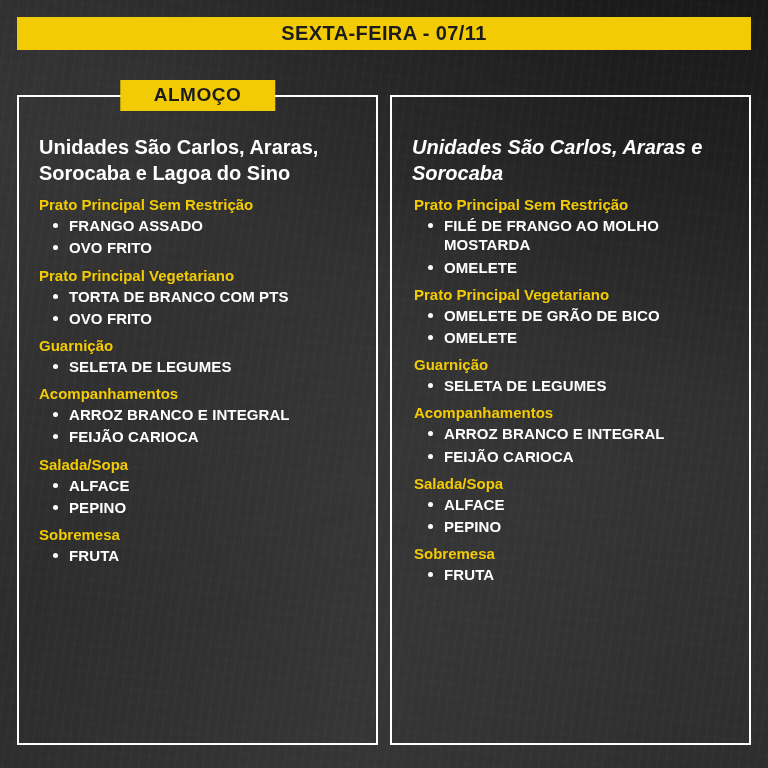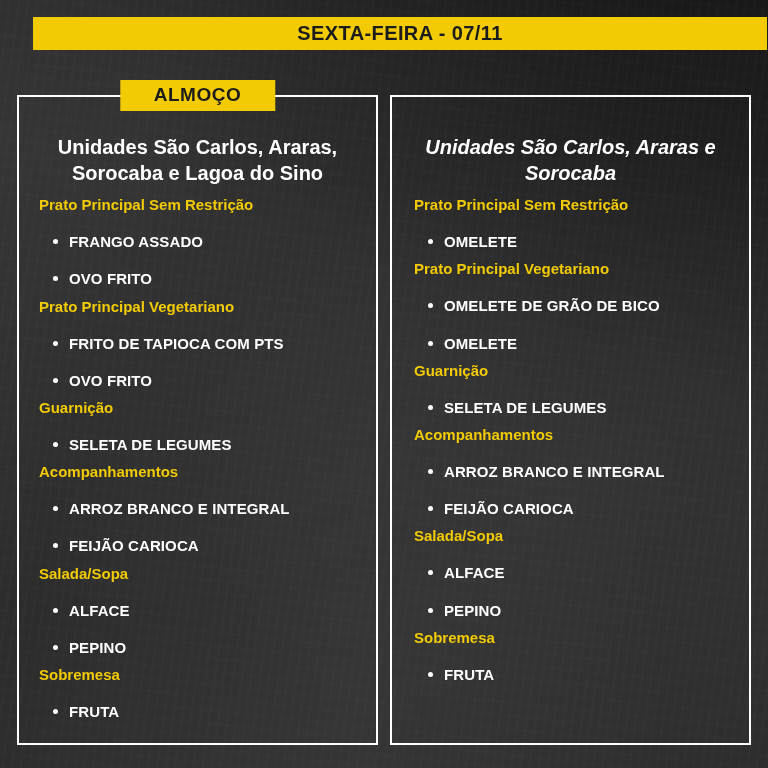--- a/index.html
+++ b/index.html
@@ -28,21 +28,21 @@
       repeating-linear-gradient(98deg, rgba(255,255,255,0.018) 0px, rgba(255,255,255,0.018) 1px, rgba(255,255,255,0) 3px, rgba(255,255,255,0) 9px),
       repeating-linear-gradient(6deg, rgba(255,255,255,0.012) 0px, rgba(255,255,255,0.012) 1px, rgba(255,255,255,0) 4px, rgba(255,255,255,0) 13px);
     opacity:.9;
   }
 
   .page { position: relative; width: 768px; height: 768px; z-index: 2; }
 
   
   .date-banner {
     position: absolute;
-    left: 33px; top: 17px;
+    left: 17px; top: 17px;
     width: 734px; height: 33px;
     background: #f2cb05;
     display: flex; align-items: center; justify-content: center;
   }
   .date-banner .date-text {
     font-size: 20px;
     font-weight: bold;
     color: #1c1c1c;
     letter-spacing: .4px;
     white-space: nowrap;
@@ -72,21 +72,20 @@
     font-size: 19px;
     font-weight: bold;
     letter-spacing: .5px;
     padding: 4px 34px 5px 34px;
     white-space: nowrap;
   }
   .units {
     color: #ffffff;
     font-size: 20px;
     font-weight: bold;
-    text-align: center;
     line-height: 1.28;
     margin: 2px 6px 10px 6px;
   }
   .section { margin-bottom: 9px; }
   .section-title {
     color: #f2cb05;
     font-size: 15px;
     font-weight: bold;
     margin: 0 0 2px 6px;
     line-height: 1.2;
@@ -94,21 +93,21 @@
   ul.items {
     list-style: none;
     margin: 0 0 0 20px;
     padding: 0;
   }
   ul.items li {
     color: #ffffff;
     font-size: 15px;
     font-weight: bold;
     line-height: 1.28;
-    margin: 18px 0 3px 0;
+    margin: 2px 0 3px 0;
     padding-left: 16px;
     position: relative;
     letter-spacing: .1px;
   }
   ul.items li::before {
     content: "";
     position: absolute;
     left: 0; top: 7px;
     width: 5px; height: 5px;
     border-radius: 50%;
@@ -137,21 +136,21 @@
         <div class="section-title">Prato Principal Sem Restrição</div>
         <ul class="items">
           <li>FRANGO ASSADO</li>
           <li>OVO FRITO</li>
         </ul>
       </div>
 
       <div class="section">
         <div class="section-title">Prato Principal Vegetariano</div>
         <ul class="items">
-          <li>FRITO DE TAPIOCA COM PTS</li>
+          <li>TORTA DE BRANCO COM PTS</li>
           <li>OVO FRITO</li>
         </ul>
       </div>
 
       <div class="section">
         <div class="section-title">Guarnição</div>
         <ul class="items">
           <li>SELETA DE LEGUMES</li>
         </ul>
       </div>
@@ -179,20 +178,21 @@
         </ul>
       </div>
     </div>
 
     <div class="col jantar">
       <div class="units">Unidades São Carlos, Araras e Sorocaba</div>
 
       <div class="section">
         <div class="section-title">Prato Principal Sem Restrição</div>
         <ul class="items">
+          <li>FILÉ DE FRANGO AO MOLHO MOSTARDA</li>
           <li>OMELETE</li>
         </ul>
       </div>
 
       <div class="section">
         <div class="section-title">Prato Principal Vegetariano</div>
         <ul class="items">
           <li>OMELETE DE GRÃO DE BICO</li>
           <li>OMELETE</li>
         </ul>

